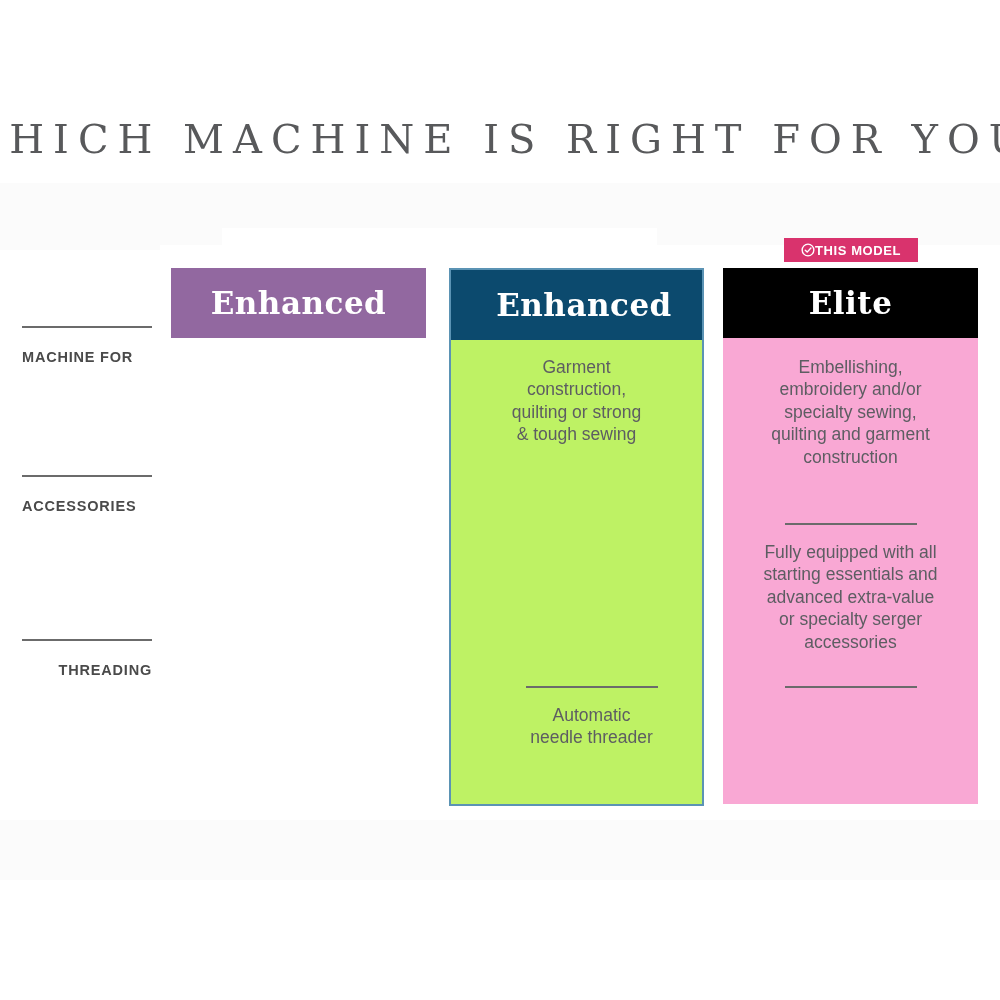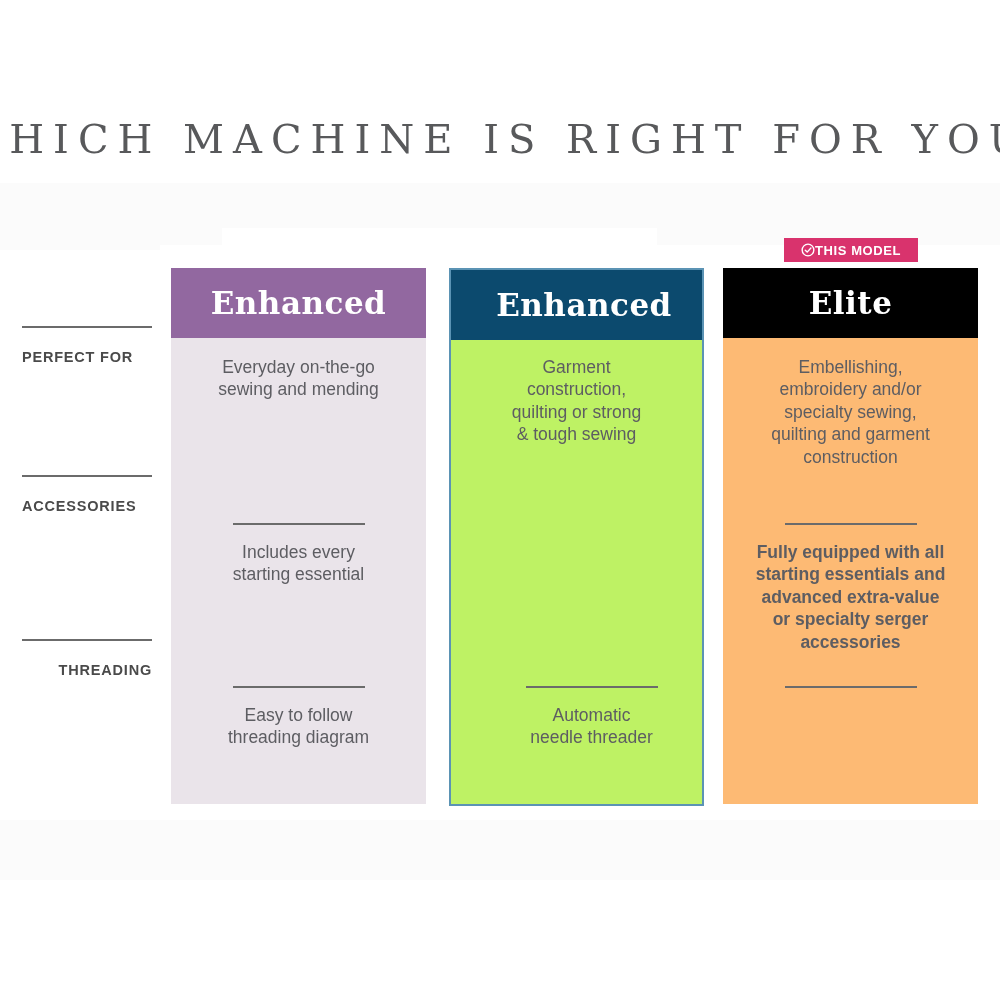--- a/index.html
+++ b/index.html
@@ -144,21 +144,21 @@
 
   #col-enhanced  .col-head { background: #0c4a6e; padding-left: 15px; }
   #col-enhanced  .col-body {
     background: #bef264;
     border: 2px solid #5b93b4;
     border-top: none;
   }
   #col-enhanced .col-head { border: 2px solid #5b93b4; border-bottom: none; }
 
   #col-elite     .col-head { background: #000000; }
-  #col-elite     .col-body { background: #fdba74; }
+  #col-elite     .col-body { background: #f9a8d4; }
 
   
   .cell {
     position: absolute;
     left: 0;
     width: 100%;
     box-sizing: border-box;
     padding: 0 10px;
     text-align: center;
   }
@@ -177,21 +177,21 @@
   .cell-0 { top: 18px; }
   .cell-1 { top: 185px; }
   .cell-2 { top: 348px; }
 
   #col-enhanced .cell { padding: 0 6px; }
   #col-enhanced .cell-0 { top: 16px; }
   #col-enhanced .cell-1 { top: 183px; }
   #col-enhanced .cell-2 { top: 346px; padding-left: 36px; }
 
   #col-elite .cell-0 { top: 18px; }
-  #col-elite .cell-1 { top: 185px; font-weight: bold; }
+  #col-elite .cell-1 { top: 185px; }
   #col-elite .cell-2 { top: 348px; }
 </style>
 </head>
 <body>
 
 <div class="bg-panel" id="bg-wide-top"></div>
 <div class="bg-panel" id="bg-mid-left"></div>
 <div class="bg-panel" id="bg-center"></div>
 <div class="bg-panel" id="bg-wide-bot"></div>
 
@@ -207,50 +207,36 @@
     </svg>
   </span>
   <span class="badge-label">THIS MODEL</span>
 </div>
 
 <div class="table">
 
   <div class="label-col">
     <div class="label-cell" id="label-cell-0">
       <div class="rule"></div>
-      <div class="label-text">PERFECT FOR</div>
+      <div class="label-text">MACHINE FOR</div>
     </div>
     <div class="label-cell" id="label-cell-1">
       <div class="rule"></div>
       <div class="label-text">ACCESSORIES</div>
     </div>
     <div class="label-cell" id="label-cell-2">
       <div class="rule"></div>
       <div class="label-text">THREADING</div>
     </div>
   </div>
 
   <div class="col" id="col-essential">
     <div class="col-head">
       <span class="col-head-text">Enhanced</span>
     </div>
-    <div class="col-body">
-      <div class="cell cell-0 no-rule">
-
-        <div class="cell-text">Everyday on-the-go<br>sewing and mending</div>
-      </div>
-      <div class="cell cell-1">
-        <div class="cell-rule"></div>
-        <div class="cell-text">Includes every<br>starting essential</div>
-      </div>
-      <div class="cell cell-2">
-        <div class="cell-rule"></div>
-        <div class="cell-text">Easy to follow<br>threading diagram</div>
-      </div>
-    </div>
   </div>
 
   <div class="col" id="col-enhanced">
     <div class="col-head">
       <span class="col-head-text">Enhanced</span>
     </div>
     <div class="col-body">
       <div class="cell cell-0 no-rule">
 
         <div class="cell-text">Garment<br>construction,<br>quilting or strong<br>&amp; tough sewing</div>

